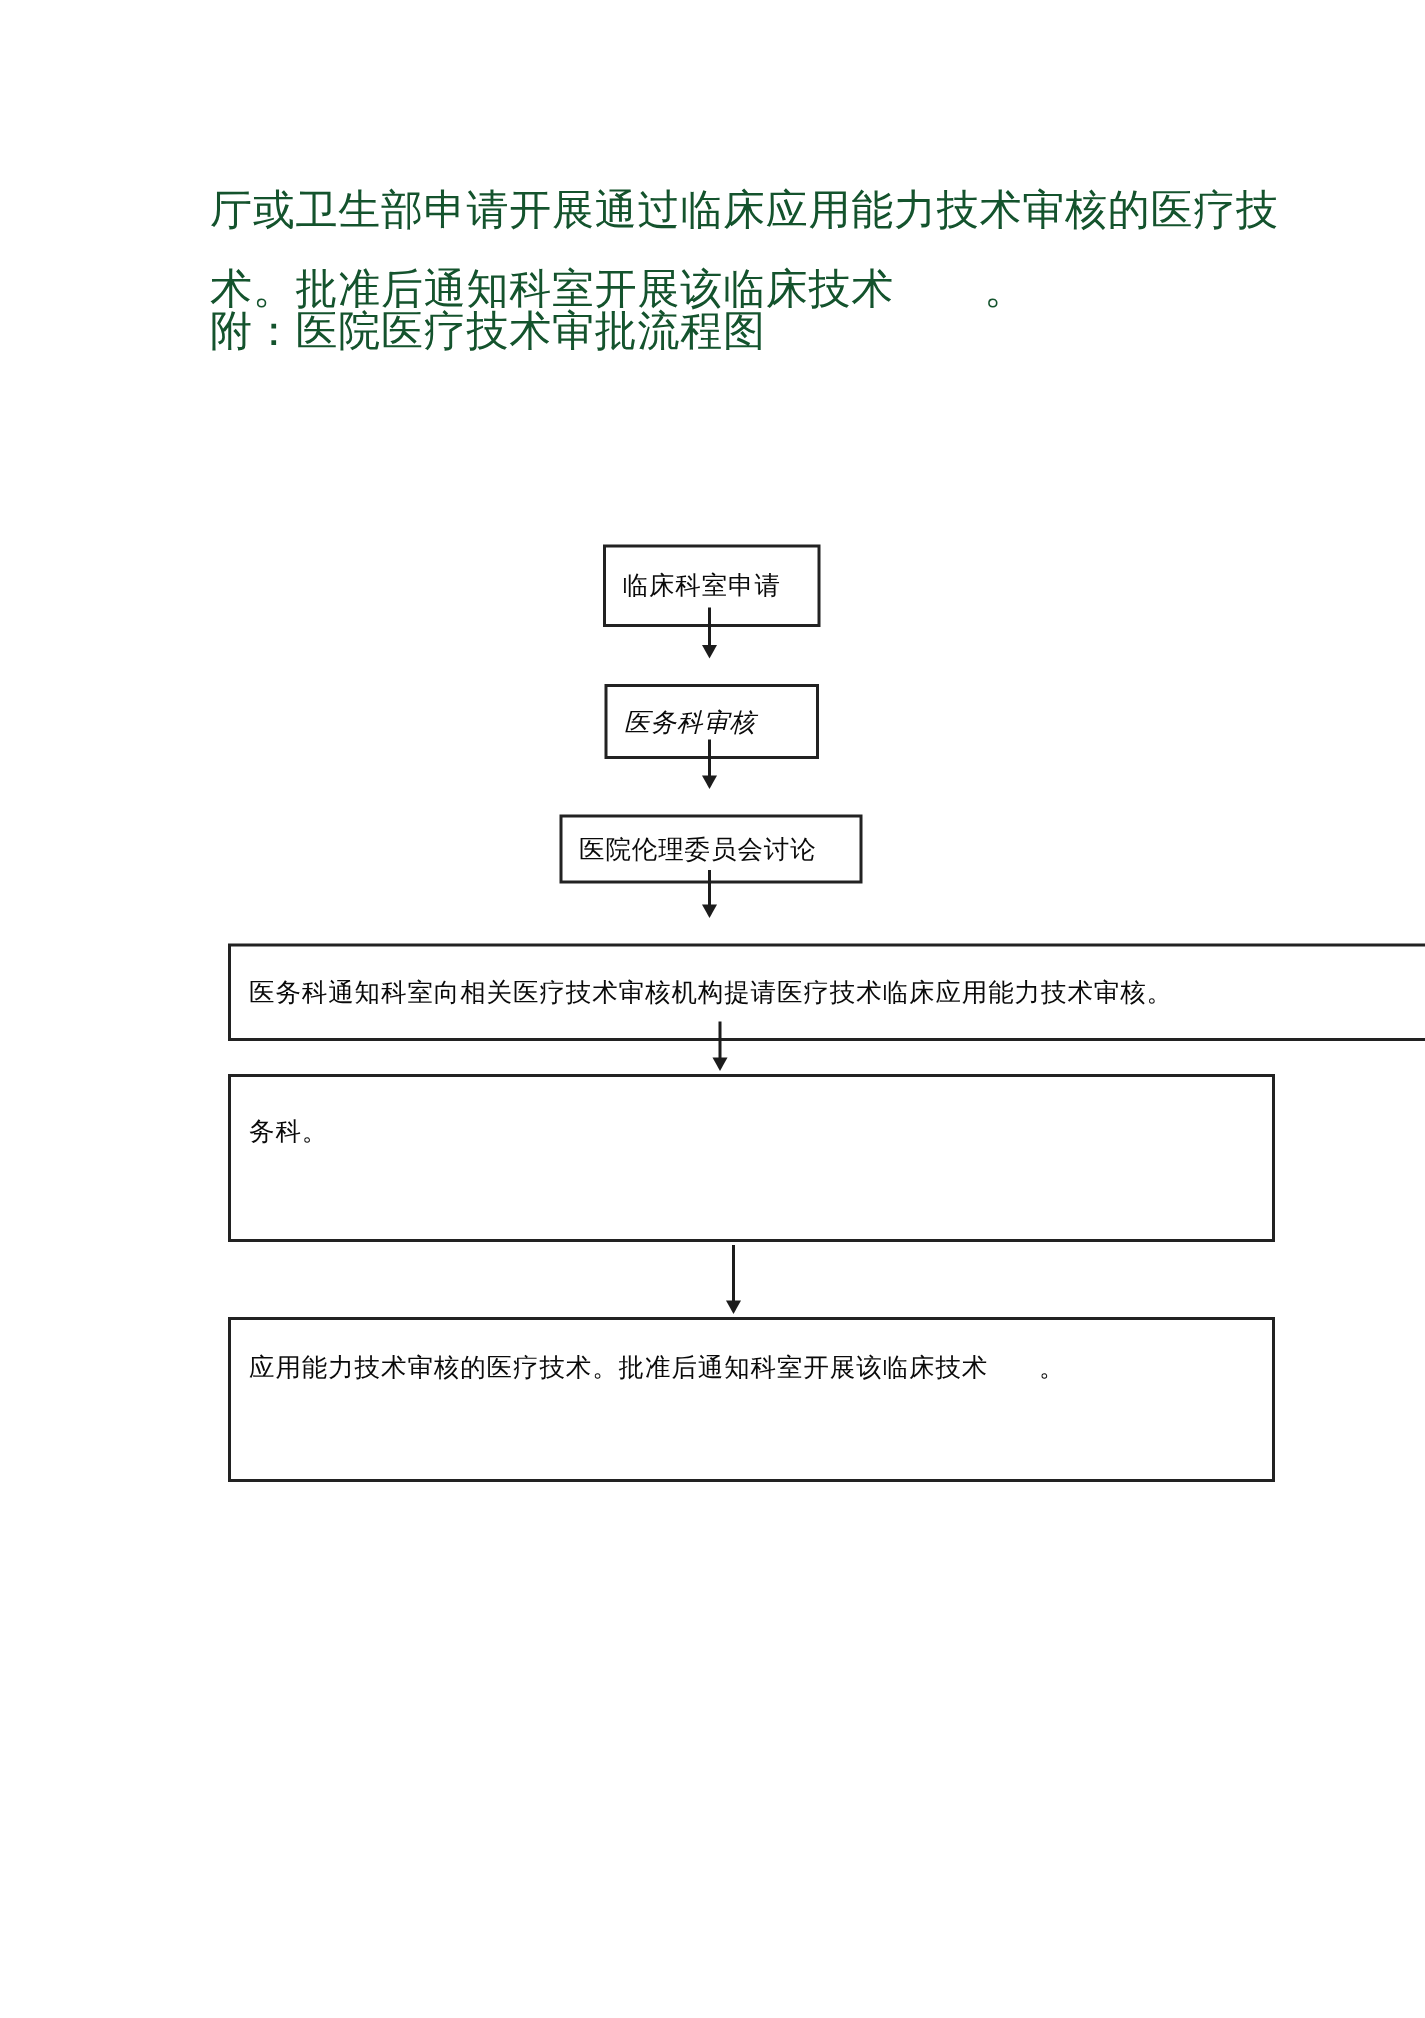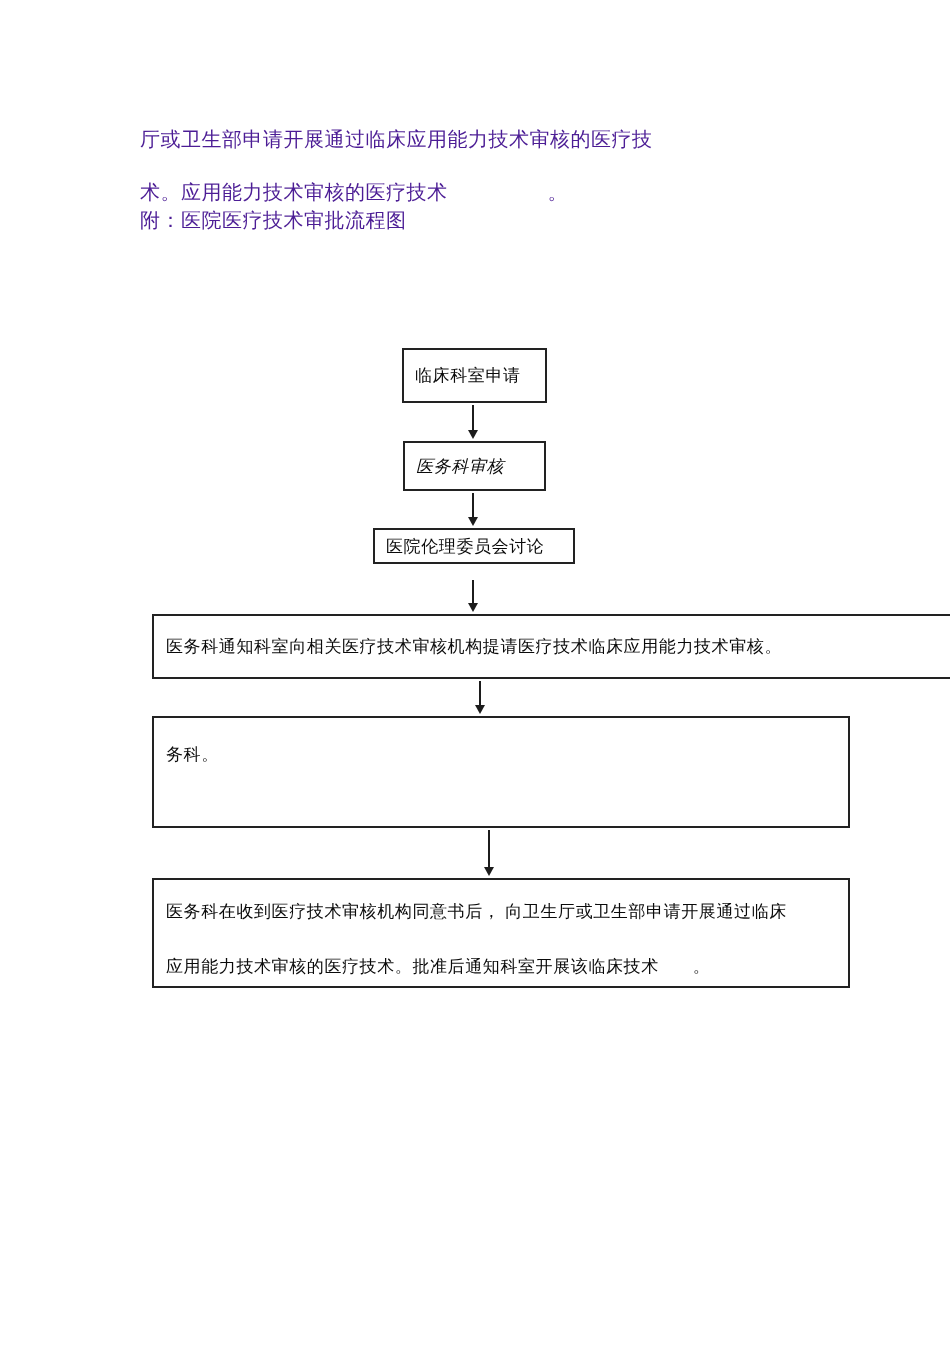--- a/index.html
+++ b/index.html
@@ -8,53 +8,53 @@
     width:950px;height:1345px;
     background:#ffffff;
     font-family:"Liberation Serif","DejaVu Serif",serif;
     color:#000000;
     overflow:hidden;
   }
   
   .pline{
     position:absolute;
     left:140px;
-    font-size:20px;
+    font-size:28px;
     letter-spacing:0.5px;
     line-height:28px;
     white-space:pre;
-    color:#4c1d95;
-    font-family:Liberation Mono, monospace;
+    color:#14532d;
   }
   .pline1{top:127px;}
   .pline2{top:180px;}
   .pline3{top:208px;}
 
   
   .fbox{
     position:absolute;
     box-sizing:border-box;
     border:2px solid #222222;
     background:#ffffff;
     font-size:17px;
     letter-spacing:0.6px;
     color:#0a0a0a;
   }
   .fbox.center-v{
     display:flex;
     align-items:center;
+    margin-top:15px;
   }
   .fbox .bline{
     white-space:pre;
     line-height:55px;
     display:block;
   }
   .b1{left:402px;top:348px;width:145px;height:55px;padding-left:11px;}
   .b2{left:403px;top:441px;width:143px;height:50px;padding-left:11px;font-style:italic;}
-  .b3{left:373px;top:528px;width:202px;height:36px;padding-left:11px;}
+  .b3{left:373px;top:528px;width:202px;height:46px;padding-left:11px;}
   .b4{left:152px;top:614px;width:812px;height:65px;padding-left:12px;}
   .b5{left:152px;top:716px;width:698px;height:112px;padding:9px 10px 0 12px;}
   .b6{left:152px;top:878px;width:698px;height:110px;padding:4px 10px 0 12px;}
 
   
   .arrow{
     position:absolute;
     width:10px;
   }
   .arrow::before{
@@ -79,21 +79,21 @@
   .a4{left:475px;top:681px;height:33px;}
   .a5{left:484px;top:830px;height:46px;}
 </style>
 </head>
 <body>
 
 <div class="page">
 
   <div>
     <div class="pline pline1">厅或卫生部申请开展通过临床应用能力技术审核的医疗技</div>
-    <div class="pline pline2">术。应用能力技术审核的医疗技术        。</div>
+    <div class="pline pline2">术。批准后通知科室开展该临床技术        。</div>
     <div class="pline pline3">附：医院医疗技术审批流程图</div>
   </div>
 
   <div>
 
     <div class="fbox b1 center-v">
       <span class="bline">临床科室申请</span>
     </div>
 
     <div class="arrow a1"></div>
@@ -116,18 +116,17 @@
 
     <div class="arrow a4"></div>
 
     <div class="fbox b5">
       <span class="bline">务科。</span>
     </div>
 
     <div class="arrow a5"></div>
 
     <div class="fbox b6">
-      <span class="bline">医务科在收到医疗技术审核机构同意书后， 向卫生厅或卫生部申请开展通过临床</span>
       <span class="bline">应用能力技术审核的医疗技术。批准后通知科室开展该临床技术       。</span>
     </div>
 
   </div>
 </div>
 
 </body></html>

